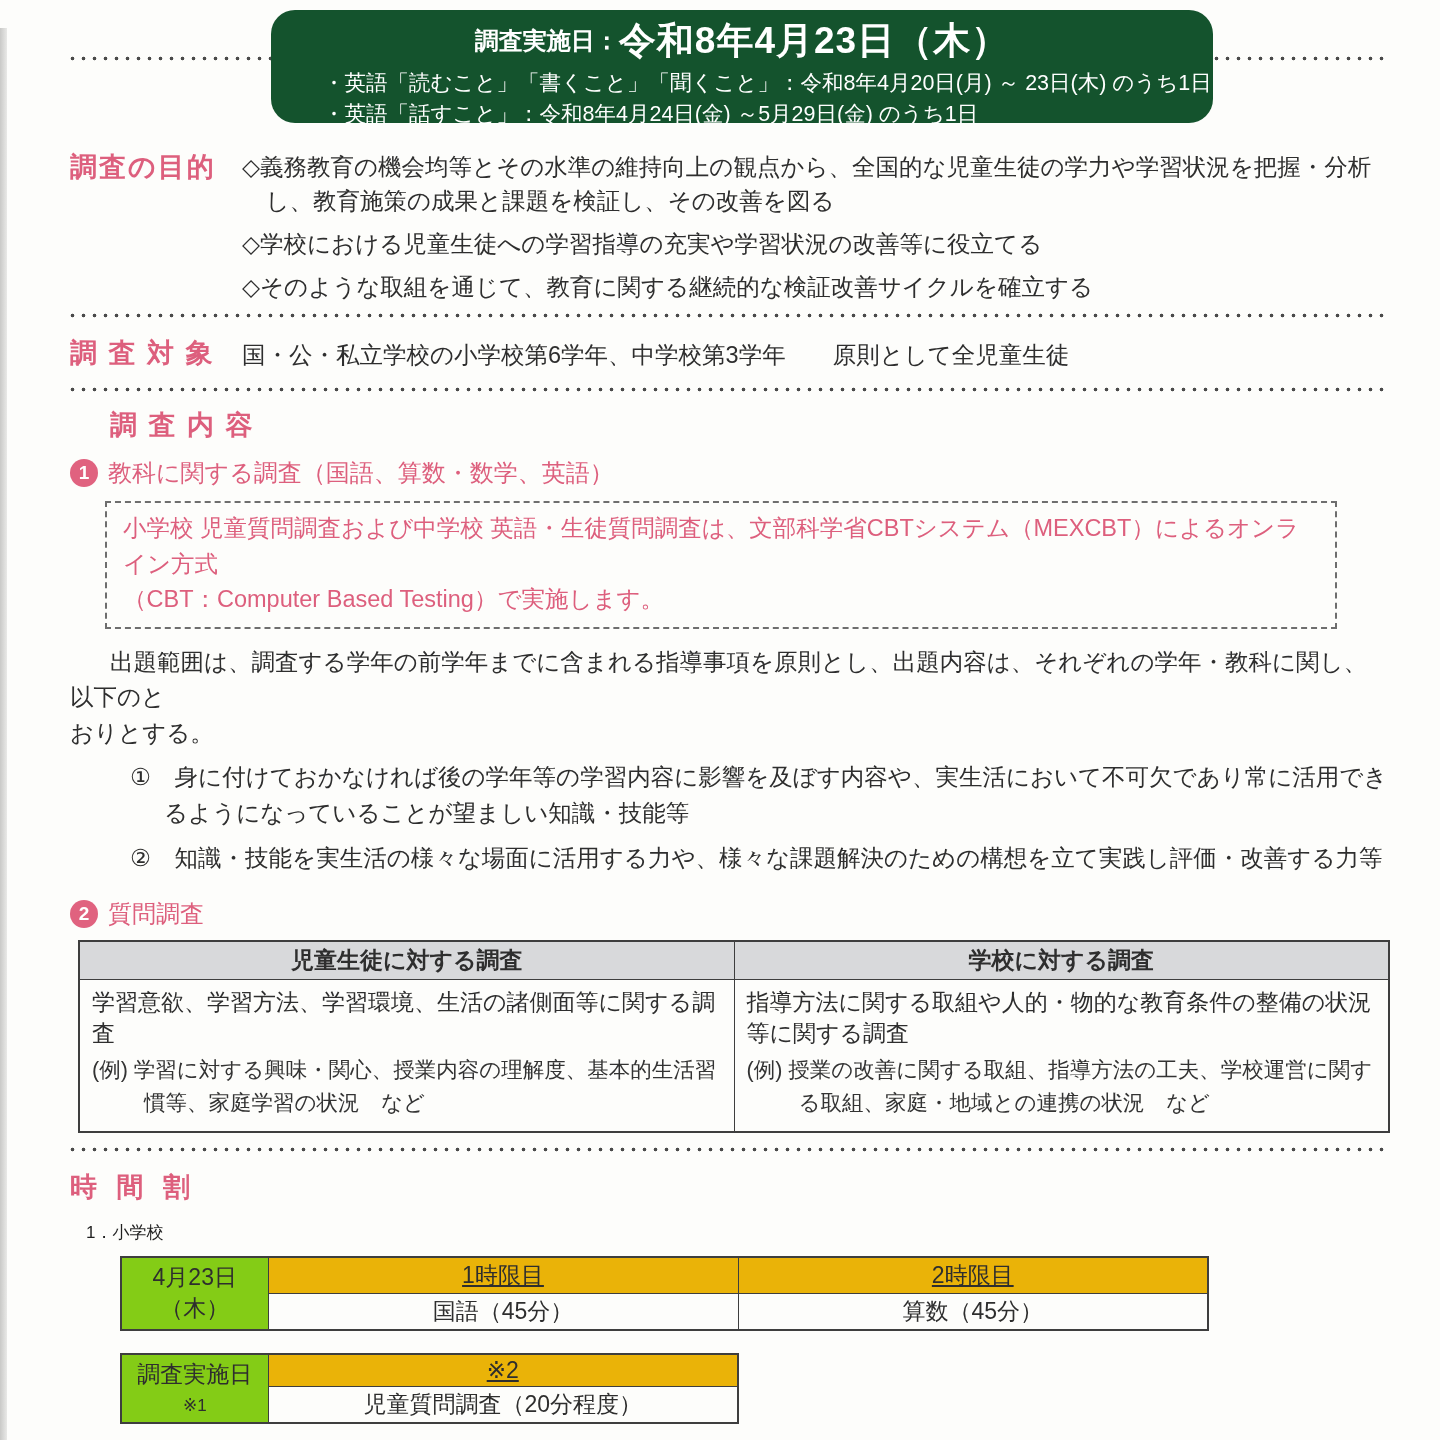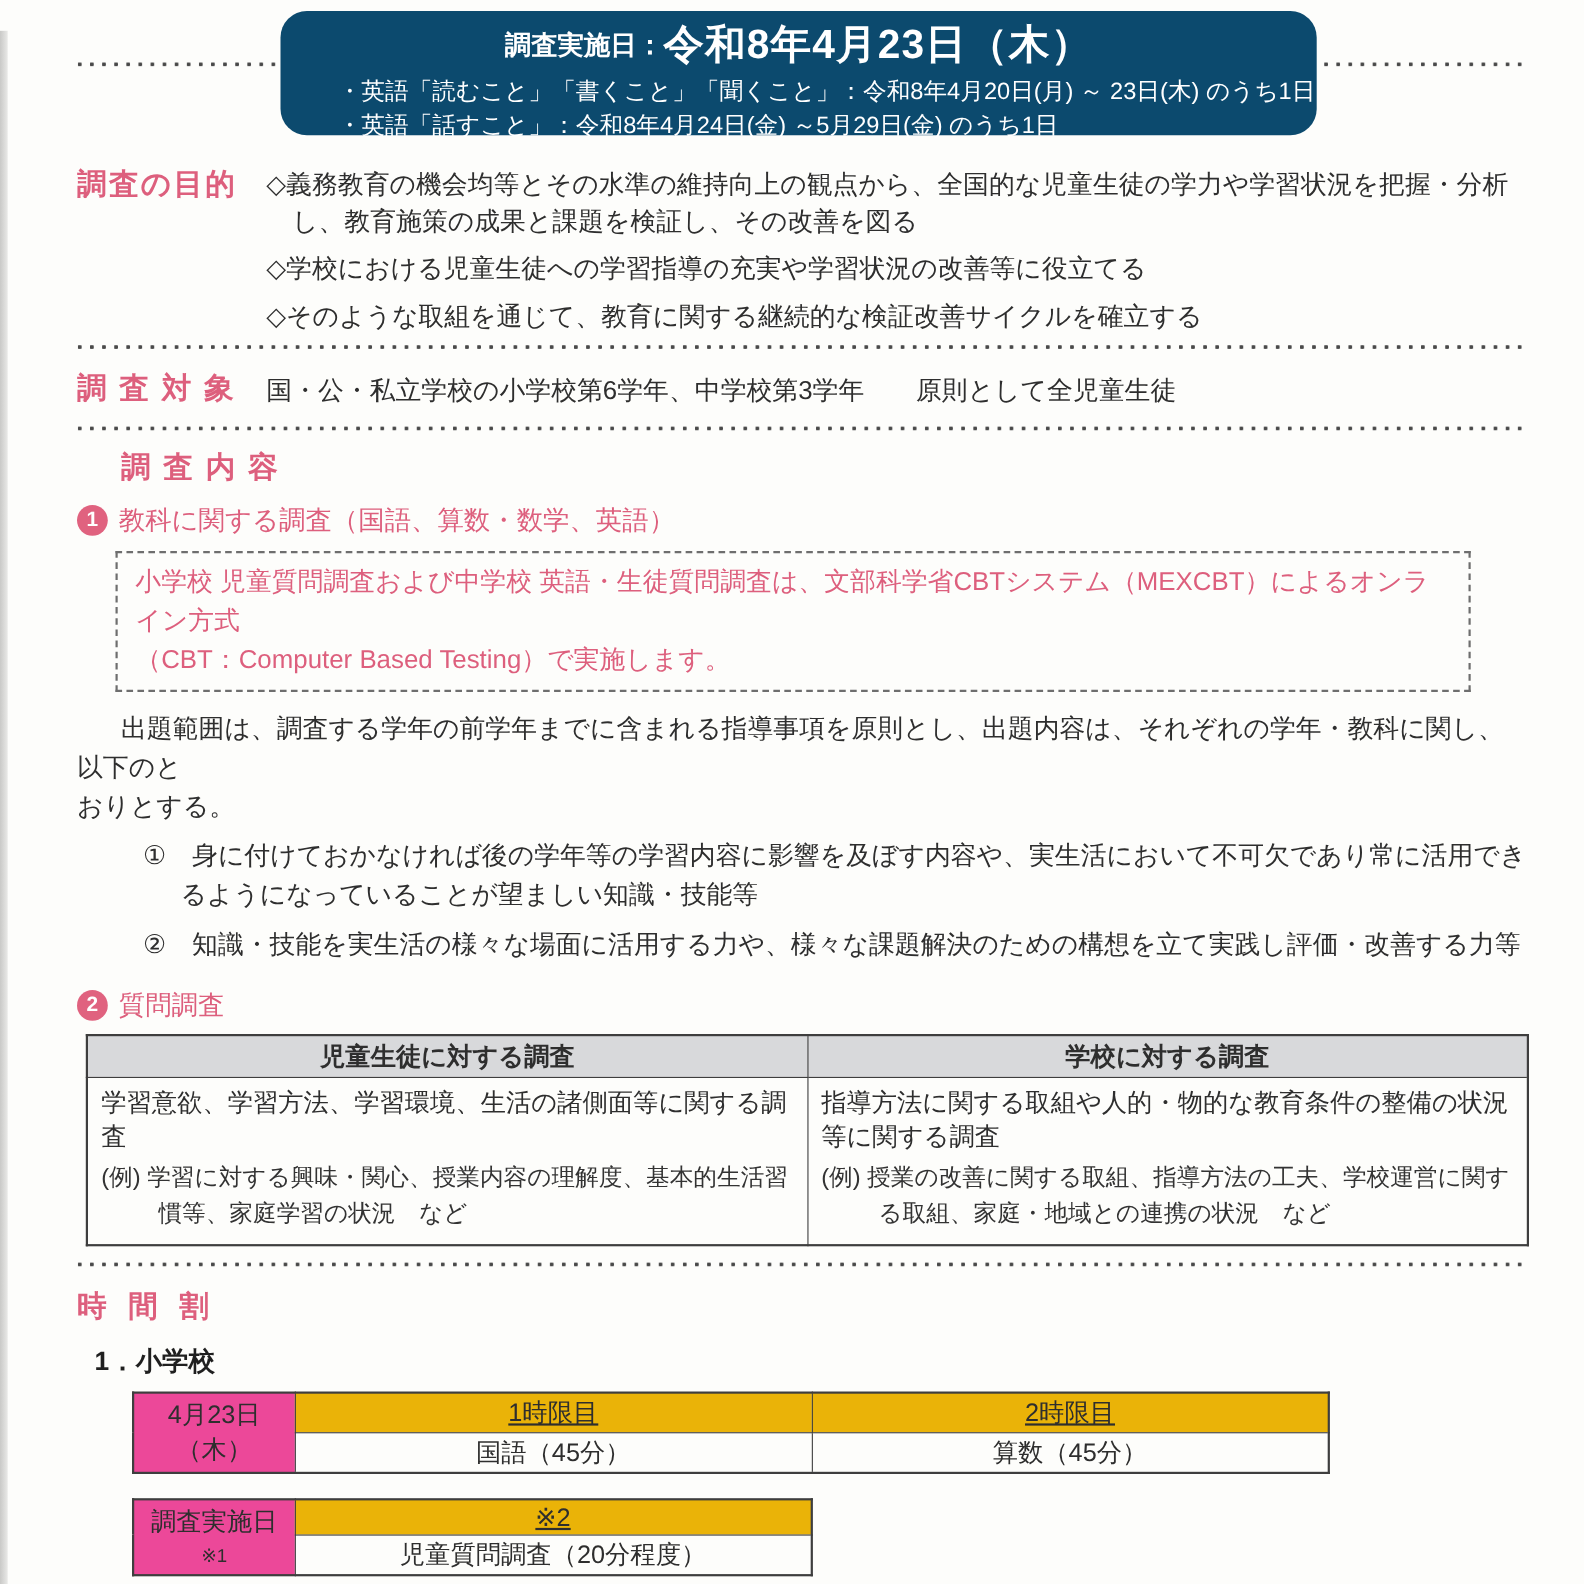--- a/index.html
+++ b/index.html
@@ -21,22 +21,22 @@
     height:5px;
     background-image:radial-gradient(circle at 2.5px 2.5px,#4a4a4a 1.7px,transparent 2.1px);
     background-size:11px 5px;
     background-repeat:repeat-x;
   }
 
   
   .header-wrap { position:relative; height:122px; }
   .header-wrap .dotsep { position:absolute; top:50px; left:0; right:0; }
   .pink-box {
-    position:absolute; top:4px; left:185px; width:942px; height:113px;
-    background:#0c4a6e; border-radius:24px; color:#fff; z-index:1;
+    position:absolute; top:4px; left:201px; width:942px; height:113px;
+    background:#14532d; border-radius:24px; color:#fff; z-index:1;
     padding:6px 0 0 0;
   }
   .pink-title { text-align:center; white-space:nowrap; }
   .pink-title .lbl { font-size:24px; font-weight:bold; vertical-align:4px; }
   .pink-title .date { font-size:37px; font-weight:bold; letter-spacing:1px; }
   .pink-bullets { padding-left:52px; margin-top:2px; font-size:21.5px; line-height:1.42; font-weight:500; }
 
   
   .sec-row { display:flex; align-items:flex-start; }
   .sec-head {
@@ -80,25 +80,25 @@
   .survey-table { width:1312px; margin:10px 0 0 8px; border:2px solid #3e3e3e; table-layout:fixed; }
   .survey-table td { border:1.5px solid #3e3e3e; }
   .survey-table .hd { background:#d8d9db; text-align:center; font-weight:bold; font-size:23px; padding:3px 4px; }
   .survey-table .bd { vertical-align:top; padding:7px 10px 12px 12px; height:108px; }
   .survey-table .main { font-size:23px; line-height:1.35; }
   .survey-table .ex { font-size:21.5px; line-height:1.5; margin-top:5px; padding-left:52px; text-indent:-52px; color:#333; }
 
   .sep-after-table { margin-top:14px; }
 
   .time-head { margin-top:18px; letter-spacing:6px; }
-  .sched-title { margin:16px 0 0 16px; font-size:24px; font-weight:bold; color:#1f1f1f; }
+  .sched-title { margin:16px 0 0 16px; font-size:17px; font-weight:normal; color:#1f1f1f; }
 
   .sched-table { margin:12px 0 0 50px; border:2px solid #3e3e3e; table-layout:fixed; }
   .sched-table td { border:1.5px solid #3e3e3e; text-align:center; font-size:23px; padding:2px 4px; height:31px; }
-  .sched-table .datecell { width:147px; background:#ec4899; }
+  .sched-table .datecell { width:147px; background:#84cc16; }
   .sched-table .pc { width:470px; }
   .sched-table .hdr { background:#eab308; font-weight:500;text-decoration:underline; }
   .small-note { font-size:17px; }
 
   .gap22 { height:22px; }
 </style>
 </head>
 <body>
 
 <div class="scan-strip"></div>

